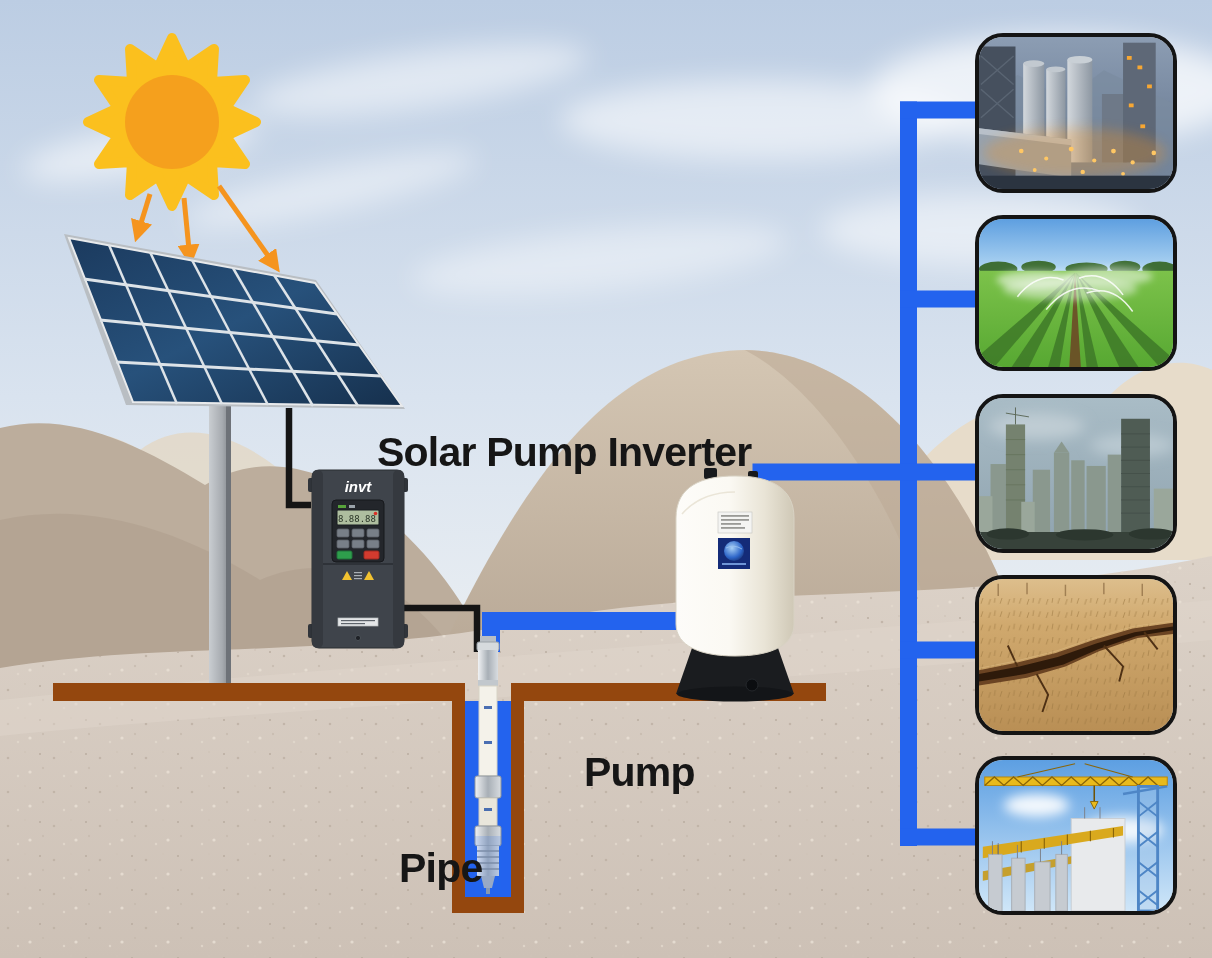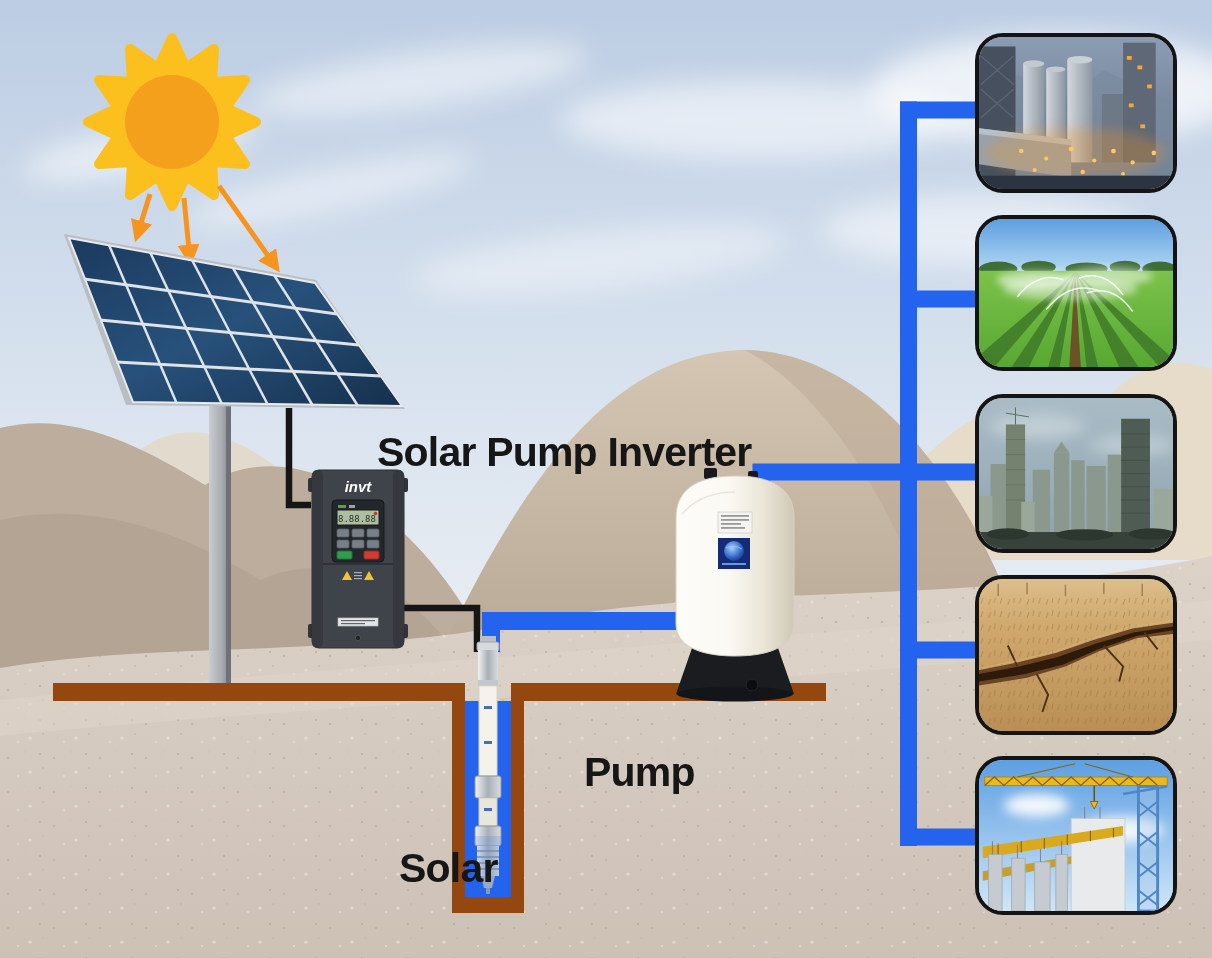--- a/index.html
+++ b/index.html
@@ -273,21 +273,21 @@
           <line x1="7" y1="233" x2="29" y2="233"></line>
       </g>
       <polygon points="11,240 25,240 22,252 14,252" fill="#AEB6BD"></polygon>
       <rect x="16" y="252" width="4" height="6" fill="#9AA2A9"></rect>
       <rect x="5" y="200" width="26" height="58" fill="#1D6BF0" opacity="0.16"></rect>
     </svg>
   </div>
 
   <div class="lbl" style="left:332px;top:432px;">Solar Pump Inverter</div>
   <div class="lbl" style="left:539px;top:752px;">Pump</div>
-  <div class="lbl" style="left:354px;top:848px;">Solar</div>
+  <div class="lbl" style="left:354px;top:848px;">Pipe</div>
 
   <div class="photo" style="top:33px;height:160px;">
     <svg viewBox="0 0 202 160" preserveAspectRatio="none">
       <defs>
         <linearGradient id="fSky" x1="0" y1="0" x2="0" y2="1">
             <stop offset="0" stop-color="#8C9DB3"></stop>
             <stop offset="1" stop-color="#5F7089"></stop>
           </linearGradient>
         <linearGradient id="silG" x1="0" y1="0" x2="1" y2="0">
             <stop offset="0" stop-color="#D3D8DD"></stop>

